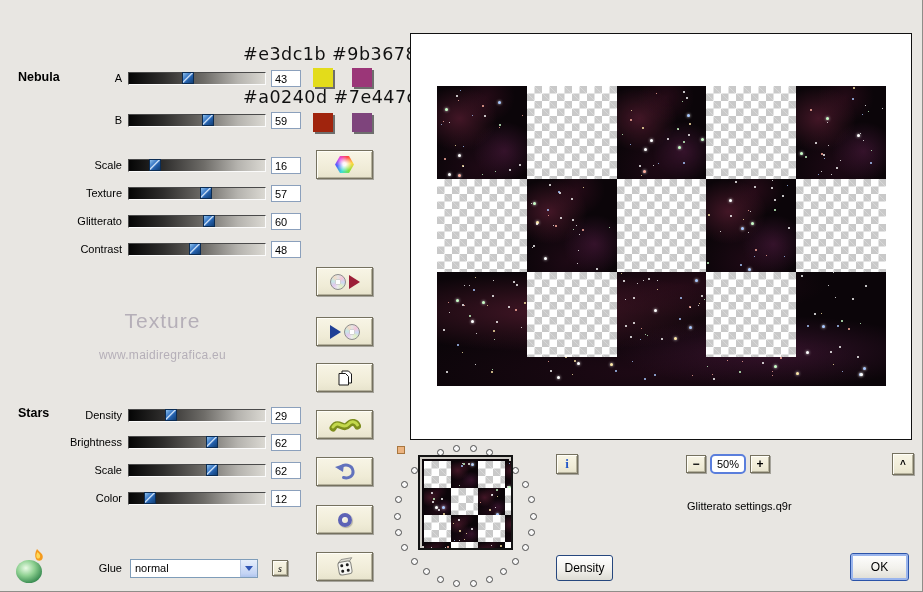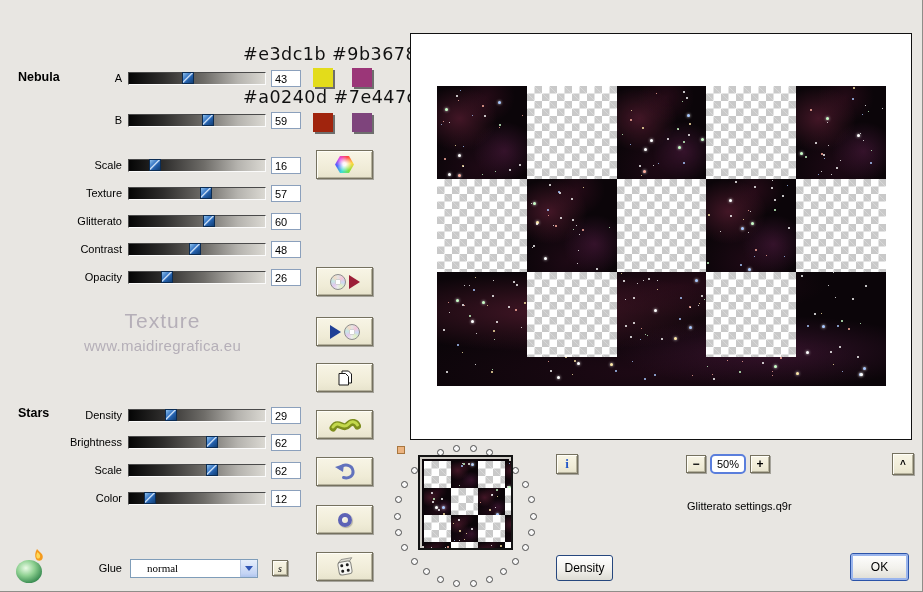--- a/index.html
+++ b/index.html
@@ -43,21 +43,21 @@
       linear-gradient(135deg,#8fc0ea 0%,#2a6cc0 45%,#123f74 100%);
   }
   .valbox {
     position:absolute; left:241px; top:0; width:30px; height:17px;
     border:1px solid #8ba0bc; background:#fff; font-size:11px;
     font-family:"Liberation Sans", sans-serif; padding:0 0 0 3px; color:#000;
   }
   .swatch { position:absolute; width:20px; height:19px; box-shadow:2px 2px 0 rgba(70,70,70,.75); }
   .watermark { position:absolute; left:75px; top:309px; width:175px; text-align:center; color:#b5afb8; }
   .watermark .wname { font-size:21px; letter-spacing:1px; }
-  .watermark .wsite { font-size:15px; letter-spacing:.3px; margin-top:4px; }
+  .watermark .wsite { font-size:12px; letter-spacing:.3px; margin-top:15px; }
   .btn3d {
     position:absolute; display:flex; align-items:center; justify-content:center;
     background:linear-gradient(180deg,#f8f5e6 0%,#efebd6 70%,#e7e3cc 100%);
     border:1px solid #75715f;
     box-shadow:inset 1px 1px 0 #fffef8, inset -1px -1px 0 #b5b19c, 1px 1px 0 rgba(110,108,96,.55);
     cursor:pointer;
   }
   .tool { width:57px; height:29px; left:316px; }
   .preview-panel {
     position:absolute; left:410px; top:33px; width:502px; height:407px;
@@ -94,21 +94,21 @@
   .thumb-board { position:absolute; left:4px; top:4px; width:87px; height:87px; overflow:hidden; }
   .xp-btn {
     position:absolute; display:flex; align-items:center; justify-content:center;
     font-size:12px; color:#000; border-radius:3px;
     background:linear-gradient(180deg,#ffffff 0%,#f2f1ec 55%,#dddcd4 100%);
     border:1px solid #26477e; cursor:pointer;
   }
   .combo {
     position:absolute; height:19px; background:#fff; border:1px solid #7f9db9; display:flex;
   }
-  .combo .combo-text { flex:1; font-size:11px; line-height:17px; padding-left:16px; color:#000;font-family:Liberation Serif, serif; }
+  .combo .combo-text { flex:1; font-size:11px; line-height:17px; padding-left:4px; color:#000; }
   .combo .combo-arrow {
     width:17px; height:100%;
     background:linear-gradient(180deg,#e6eefb 0%,#c4d4f4 80%,#aec4ee 100%);
     border-left:1px solid #b4c6e4; border-radius:0 1px 1px 0;
     display:flex; align-items:center; justify-content:center;
   }
   .chev { width:0; height:0; border-left:4px solid transparent; border-right:4px solid transparent; border-top:5px solid #2f55b4; }
   .tri-red { width:0;height:0;border-left:11px solid #9c1f38;border-top:7px solid transparent;border-bottom:7px solid transparent; }
   .tri-blue{ width:0;height:0;border-left:11px solid #1f3f96;border-top:7px solid transparent;border-bottom:7px solid transparent; }
   .cd {
@@ -184,27 +184,20 @@
         <div class="thumb" style="left: 74px;"></div>
       </div>
     <input class="valbox" value="60" style="">
   </div>
   <div class="slider-row" style="left:30px; top:241px;">
     <div class="slabel">Contrast</div>
     <div class="track">
         <div class="thumb" style="left: 60px;"></div>
       </div>
     <input class="valbox" value="48" style="">
-  </div>
-  <div class="slider-row" style="left:30px; top:269px;">
-    <div class="slabel">Opacity</div>
-    <div class="track">
-        <div class="thumb" style="left: 32px;"></div>
-      </div>
-    <input class="valbox" value="26" style="">
   </div>
 
   <div class="slider-row" style="left:30px; top:407px;">
     <div class="slabel">Density</div>
     <div class="track">
         <div class="thumb" style="left: 36px;"></div>
       </div>
     <input class="valbox" value="29" style="">
   </div>
   <div class="slider-row" style="left:30px; top:434px;">

